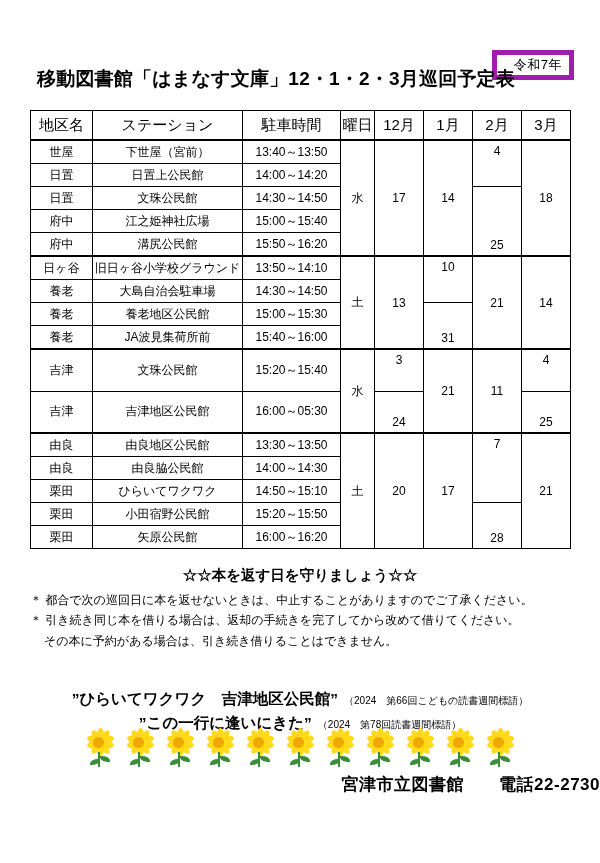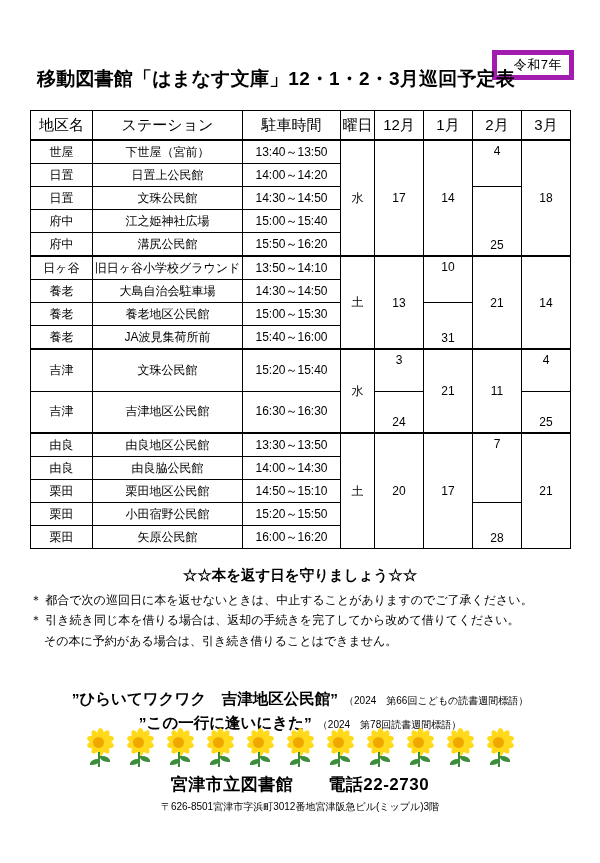--- a/index.html
+++ b/index.html
@@ -205,20 +205,21 @@
     position: absolute;
     left: 0;
     top: 773px;
     width: 600px;
     text-align: center;
   }
   .footer .main {
     font-size: 17px;
     font-weight: bold;
     letter-spacing: 0.5px;
+    text-align: right;
   }
   .footer .addr {
     font-size: 10px;
     margin-top: 4px;
   }
 </style>
 </head>
 <body>
 
 <div class="page">
@@ -318,21 +319,21 @@
           <td class="time thick-top">15:20～15:40</td>
           <td class="day thick-top" rowspan="2">水</td>
           <td class="month top thick-top">3</td>
           <td class="month thick-top" rowspan="2">21</td>
           <td class="month thick-top" rowspan="2">11</td>
           <td class="month top thick-top">4</td>
         </tr>
         <tr style="height:42px;">
           <td class="area">吉津</td>
           <td class="station">吉津地区公民館</td>
-          <td class="time">16:30～16:30</td>
+          <td class="time">16:00～05:30</td>
           <td class="month bottom">24</td>
           <td class="month bottom">25</td>
         </tr>
 
         <tr>
           <td class="area thick-top">由良</td>
           <td class="station thick-top">由良地区公民館</td>
           <td class="time thick-top">13:30～13:50</td>
           <td class="day thick-top" rowspan="5">土</td>
           <td class="month thick-top" rowspan="5">20</td>
@@ -340,21 +341,21 @@
           <td class="month top thick-top" rowspan="3">7</td>
           <td class="month thick-top" rowspan="5">21</td>
         </tr>
         <tr>
           <td class="area">由良</td>
           <td class="station">由良脇公民館</td>
           <td class="time">14:00～14:30</td>
         </tr>
         <tr>
           <td class="area">栗田</td>
-          <td class="station">栗田地区公民館</td>
+          <td class="station">ひらいてワクワク</td>
           <td class="time">14:50～15:10</td>
         </tr>
         <tr>
           <td class="area">栗田</td>
           <td class="station">小田宿野公民館</td>
           <td class="time">15:20～15:50</td>
           <td class="month bottom" rowspan="2">28</td>
         </tr>
         <tr>
           <td class="area">栗田</td>
@@ -577,16 +578,15 @@
         </div>
         <div class="center" style="background: rgb(240, 168, 0);"></div>
         <div class="stem" style="background: rgb(60, 140, 60);"></div>
         <div class="leaf" style="background: rgb(60, 140, 60);"></div>
         <div class="leaf left" style="background: rgb(60, 140, 60);"></div>
       </div>
     </div>
 
   <div class="footer">
     <div class="main">宮津市立図書館　　電話22-2730</div>
-    <div class="addr">〒626-8501宮津市字浜町3012番地宮津阪急ビル(ミップル)3階</div>
   </div>
 
 </div>
 
 </body></html>

